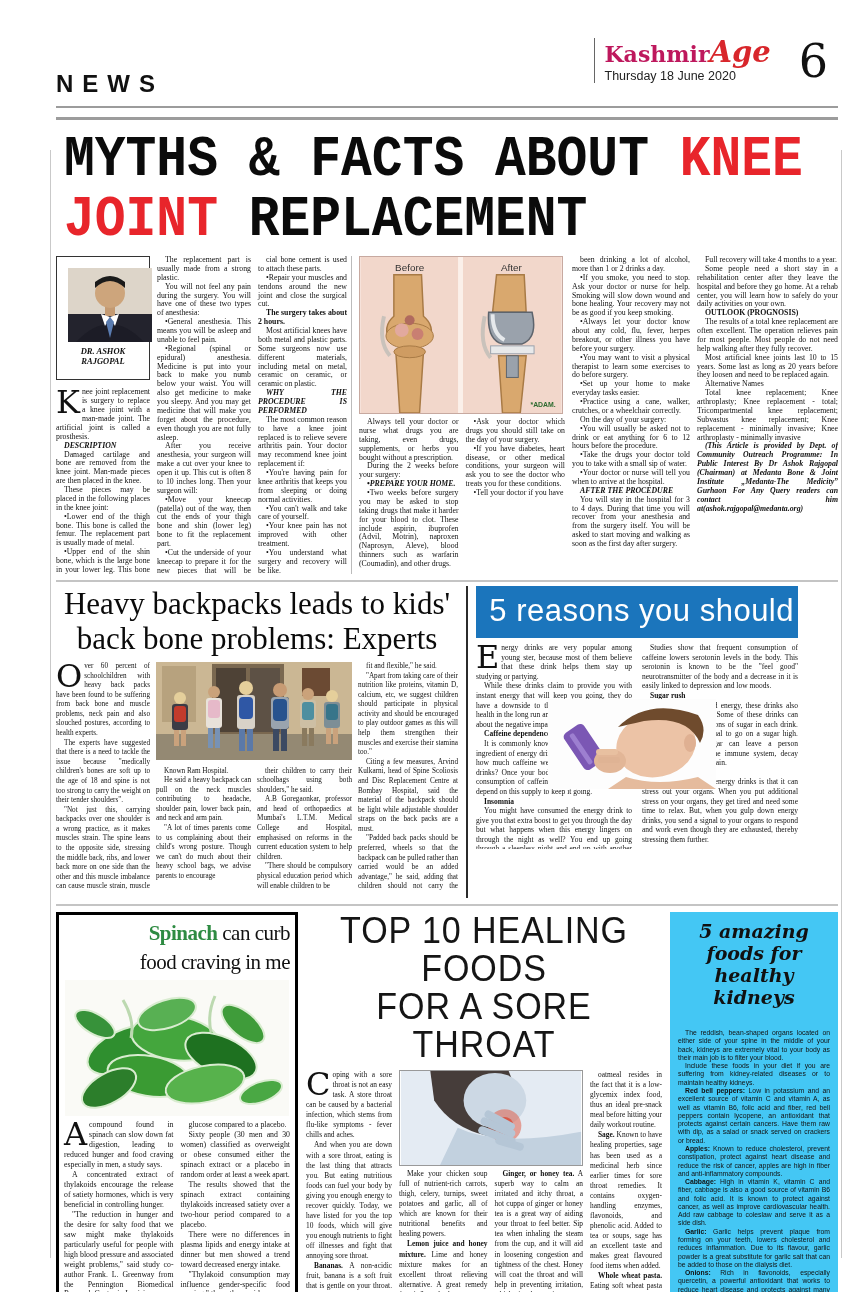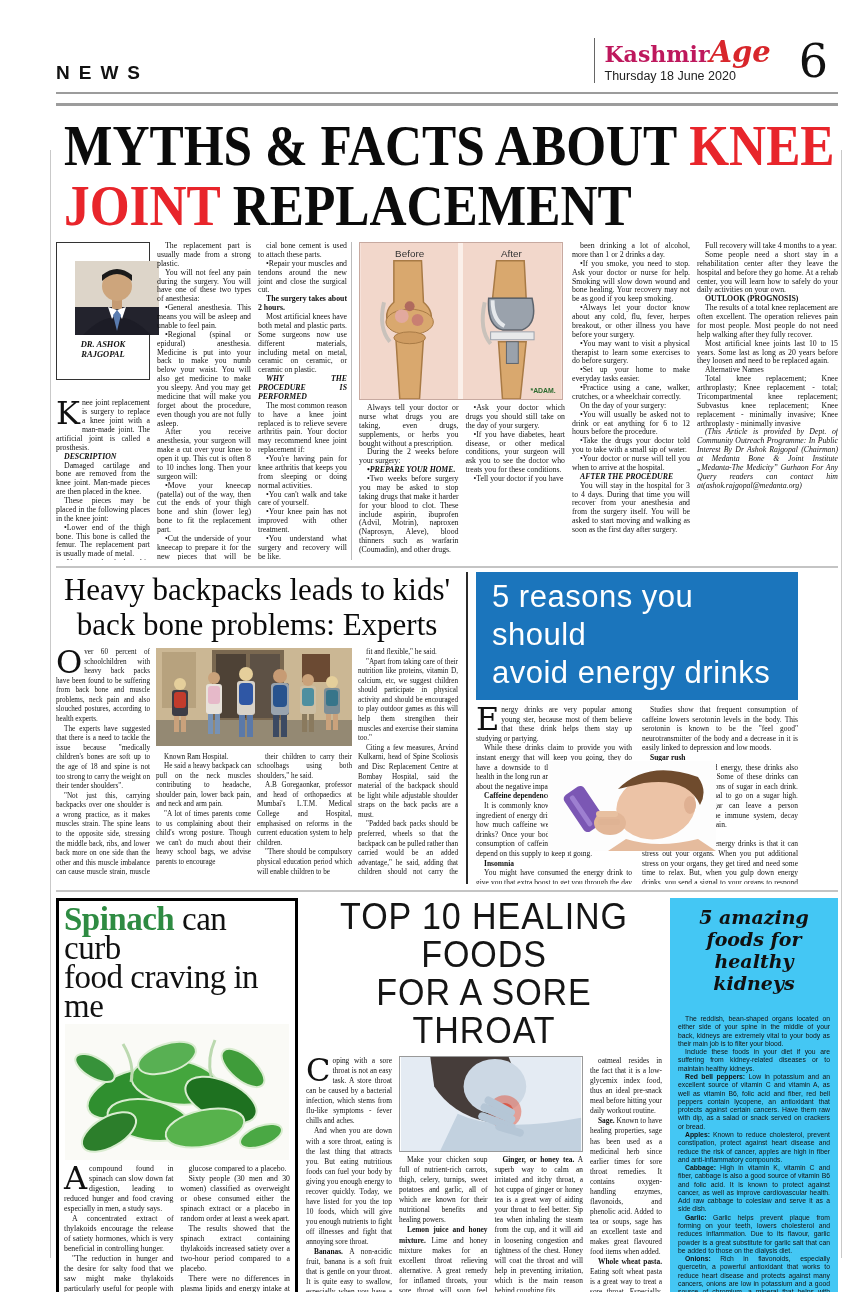--- a/index.html
+++ b/index.html
@@ -3,68 +3,68 @@
 <meta charset="utf-8">
 <style>
 *{margin:0;padding:0;box-sizing:border-box}
 html,body{background:#fff}
 .sheet{width:848px;height:1292px;background:#fff;position:relative;overflow:hidden;
   padding:38px 10px 8px 56px;font-family:"Liberation Serif",serif;color:#111}
 .edge{position:absolute;top:150px;bottom:34px;width:0;border-left:1px solid #c9c9c9}
 .edge.l{left:50px}.edge.r{right:6px}
 
 .masthead{display:flex;align-items:flex-start}
-.news{font-family:"Liberation Sans",sans-serif;font-weight:bold;font-size:19px;letter-spacing:9px;margin-top:24px}
+.news{font-family:"Liberation Sans",sans-serif;font-weight:bold;font-size:24px;letter-spacing:9px;margin-top:32px}
 .logo{margin-left:auto;border-left:1px solid #666;padding-left:10px;line-height:1}
 .logo .k{font-family:"DejaVu Serif",serif;font-weight:bold;font-size:22px;color:#be185d}
 .logo .a{font-family:"DejaVu Serif",serif;font-style:italic;font-weight:bold;font-size:29px;color:#d8262b}
 .logo .date{font-family:"Liberation Sans",sans-serif;font-size:12.5px;color:#222;margin-top:3px}
 .pagenum{font-family:"DejaVu Serif",serif;font-size:46px;line-height:1;margin:0 10px 0 28px}
 .double-rule{margin-top:8px;height:14px;border-top:2px solid #9c9c9c;border-bottom:3px solid #9c9c9c}
 
-.main-head{margin:10px 0 4px 8px;font-family:Liberation Serif, serif;font-weight:bold;color:#0b0b0b}
+.main-head{margin:10px 0 4px 8px;font-family:Liberation Mono, monospace;font-weight:bold;color:#0b0b0b}
 .main-head .hl{font-size:57px;line-height:60px;white-space:nowrap;transform:scaleX(.9);transform-origin:0 50%}
 .red{color:#e8252b}
 
 .cols{display:flex}
 p.para{text-align:justify;text-indent:8px;margin:0}
 p.para.has-drop{text-indent:0}
 p.subhead{font-weight:bold;font-style:italic;text-indent:8px}
-p.fineprint{font-weight:normal;font-style:italic}
+p.fineprint{font-weight:bold;font-style:italic}
 .dropcap{float:left;font-size:32px;line-height:26px;padding:1px 2px 0 0;font-family:"DejaVu Serif",serif}
 
 .knee-body{height:318px;overflow:hidden;gap:7px;font-size:7.8px;line-height:1.14;margin-top:6px}
 .kc1{width:94px}.kc2{width:94px}.kc3{width:94px;padding-right:4px;border-right:1px solid #bbb}
 .kmid{width:206px}.kc5{width:118px}.kc6{flex:1}
-.docbox{border:1px solid #333;padding:18px;margin-bottom:19px;background:#fff}
+.docbox{border:1px solid #333;padding:11px;margin-bottom:8px;background:#fff}
 .doccap{text-align:center;font-style:italic;font-weight:bold;font-size:8.5px;line-height:1.15;padding:2px 0}
 .kneeimg{border:1px solid #c7a9a0;margin-bottom:4px;display:block}
 .kmid .sub{display:flex;gap:7px}
 .kmid .sub>div{flex:1}
 
 .secline{border-top:2px solid #c4c4c4;margin:6px 0 4px}
 
 .midband{display:flex;height:312px;overflow:hidden}
 .bp{width:402px}
 .bp-head{font-family:"Liberation Serif",serif;font-weight:normal;font-size:31px;line-height:35px;text-align:center;color:#0a0a0a}
 .bp-cols{gap:6px;font-size:7.2px;line-height:1.33;margin-top:6px;height:228px;overflow:hidden}
 .bpc1{width:94px}.bpcm{width:196px}.bpc4{flex:1}
 .bpcm .sub{display:flex;gap:6px;margin-top:3px}
 .bpcm .sub>div{flex:1}
 .vsep{width:0;border-left:2px solid #2b2b2b;margin:0 8px}
 .energy{flex:1;max-width:322px}
-.banner{color:#fff;text-align:left;font-family:"Liberation Sans",sans-serif;font-size:31px;line-height:38px;padding:6px 16px 8px;letter-spacing:.5px}
+.banner{color:#fff;text-align:right;font-family:"Liberation Sans",sans-serif;font-size:31px;line-height:38px;padding:6px 4px 8px;letter-spacing:.5px}
 .energy-body{position:relative;margin-top:5px;height:206px;overflow:hidden}
 .energy-cols{gap:10px;font-size:7.5px;line-height:1.28}
 .energy-cols>div{flex:1}
 .drinkimg{position:absolute;left:72px;top:56px;background:#fff;z-index:2}
 
 .botband{display:flex;gap:8px;margin-top:6px;height:424px;overflow:hidden}
 .spinachbox{width:242px;height:398px;border:3px solid #000;padding:4px 5px;overflow:hidden}
-.sp-head{font-size:33px;line-height:29px;text-align:left;letter-spacing:-.5px}
+.sp-head{font-size:21px;line-height:29px;text-align:right;letter-spacing:-.5px}
 .sp-green{font-weight:bold}
 .sp-cols{gap:7px;font-size:7.8px;line-height:1.28;margin-top:4px}
 .sp-cols>div{flex:1}
 .spimg{display:block;margin:3px auto 2px}
 .throat{flex:1}
 .th-head{font-family:"Liberation Sans",sans-serif;font-size:37px;line-height:38px;text-align:center;letter-spacing:1px;color:#151515;transform:scaleX(.92)}
 .th-cols{gap:7px;font-size:7.4px;line-height:1.36;margin-top:6px;height:338px;overflow:hidden}
 .thc1{width:86px}.thcm{width:184px}.thc4{flex:1}
 .thcm .sub{display:flex;gap:7px;margin-top:3px}
 .thcm .sub>div{flex:1}
@@ -294,21 +294,20 @@
             <p class="para">"Apart from taking care of their nutrition like proteins, vitamin D, calcium, etc, we suggest children should participate in physical activity and should be encouraged to play outdoor games as this will help them strengthen their muscles and exercise their stamina too."</p>
             <p class="para">Citing a few measures, Arvind Kulkarni, head of Spine Scoliosis and Disc Replacement Centre at Bombay Hospital, said the material of the backpack should be light while adjustable shoulder straps on the back packs are a must.</p>
             <p class="para">"Padded back packs should be preferred, wheels so that the backpack can be pulled rather than carried would be an added advantage," he said, adding that children should not carry the backpack low, near the hips, as that puts stress on the spine.</p>
           </div>
       </div>
     </div>
     <div class="vsep"></div>
     <div class="energy">
       <div class="banner" style="background:#1b75bc">
         <div>5 reasons you should</div>
-        <div>avoid energy drinks</div>
       </div>
       <div class="energy-body">
         <svg class="drinkimg" width="168" height="90" viewBox="0 0 168 90">
           <rect width="168" height="90" fill="#fdfdfd"></rect>
           <ellipse cx="108" cy="46" rx="40" ry="32" fill="#ecc3a6" transform="rotate(-12 108 46)"></ellipse>
           <path d="M70,28 Q100,-2 150,16 Q160,30 152,44 Q140,16 96,22 Q78,26 70,28 Z" fill="#6f4b2d"></path>
           <ellipse cx="142" cy="44" rx="6" ry="9" fill="#dfb092"></ellipse>
           <rect x="24" y="26" width="24" height="44" rx="5" fill="#7b57b4" transform="rotate(-34 36 48)"></rect>
           <rect x="30" y="30" width="5" height="36" rx="2" fill="#9d7fd0" transform="rotate(-34 36 48)"></rect>
           <ellipse cx="62" cy="62" rx="16" ry="12" fill="#e2b697"></ellipse>

